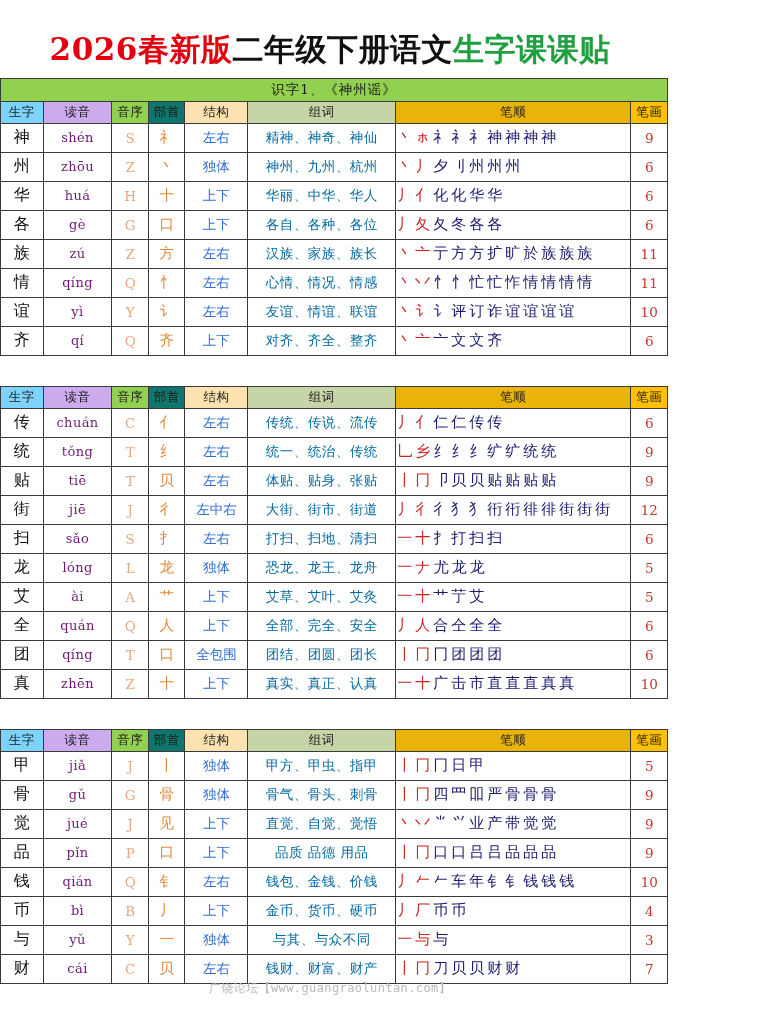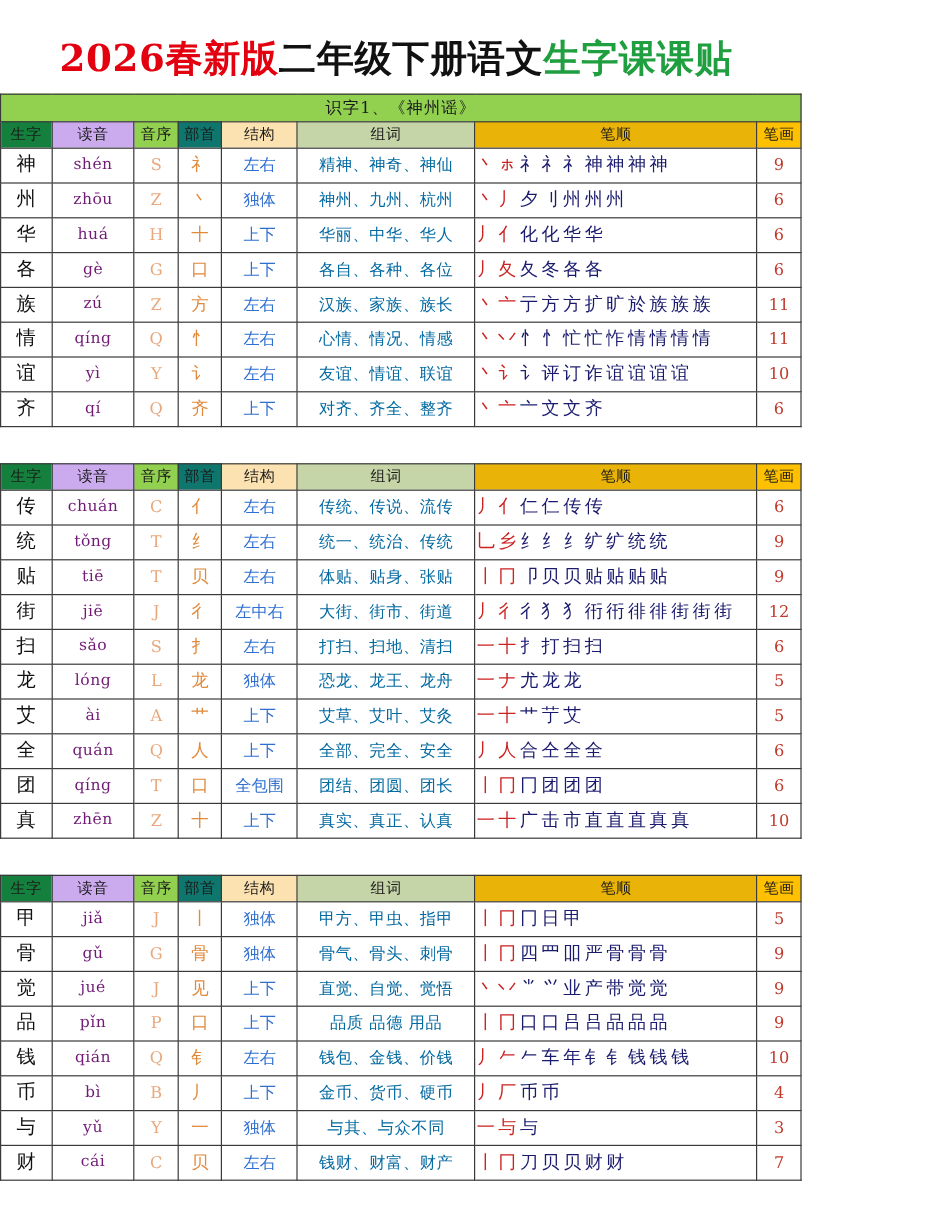--- a/index.html
+++ b/index.html
@@ -77,21 +77,21 @@
 
   
   .hdr {
     height: 22px;
     font-family: "DejaVu Serif", "Liberation Serif", serif;
     font-size: 12.5px;
     font-weight: bold;
     color: #1a1a1a;
     letter-spacing: 0.5px;
   }
-  .h-shengzi  { background: #15803d; }
+  .h-shengzi  { background: #7dd3fc; }
   .h-duyin    { background: #ccaaee; }
   .h-yinxu    { background: #92d050; }
   .h-bushou   { background: #0f766e; }
   .h-jiegou   { background: #fbe2b0; }
   .h-zuci     { background: #c6d5a8; }
   .h-bishun   { background: #eab308; }
   .h-bihua    { background: #ffc000; }
 
   
   tr.row { height: 28.5px; }
@@ -807,14 +807,15 @@
                   <span>财</span>
                 </div>
               </td>
               <td class="c-bh">7</td>
             </tr>
           </tbody>
         </table>
       </div>
     </div>
 
+  <div class="watermark">广饶论坛【www.guangraoluntan.com】</div>
 
 </div>
 
 </body></html>

